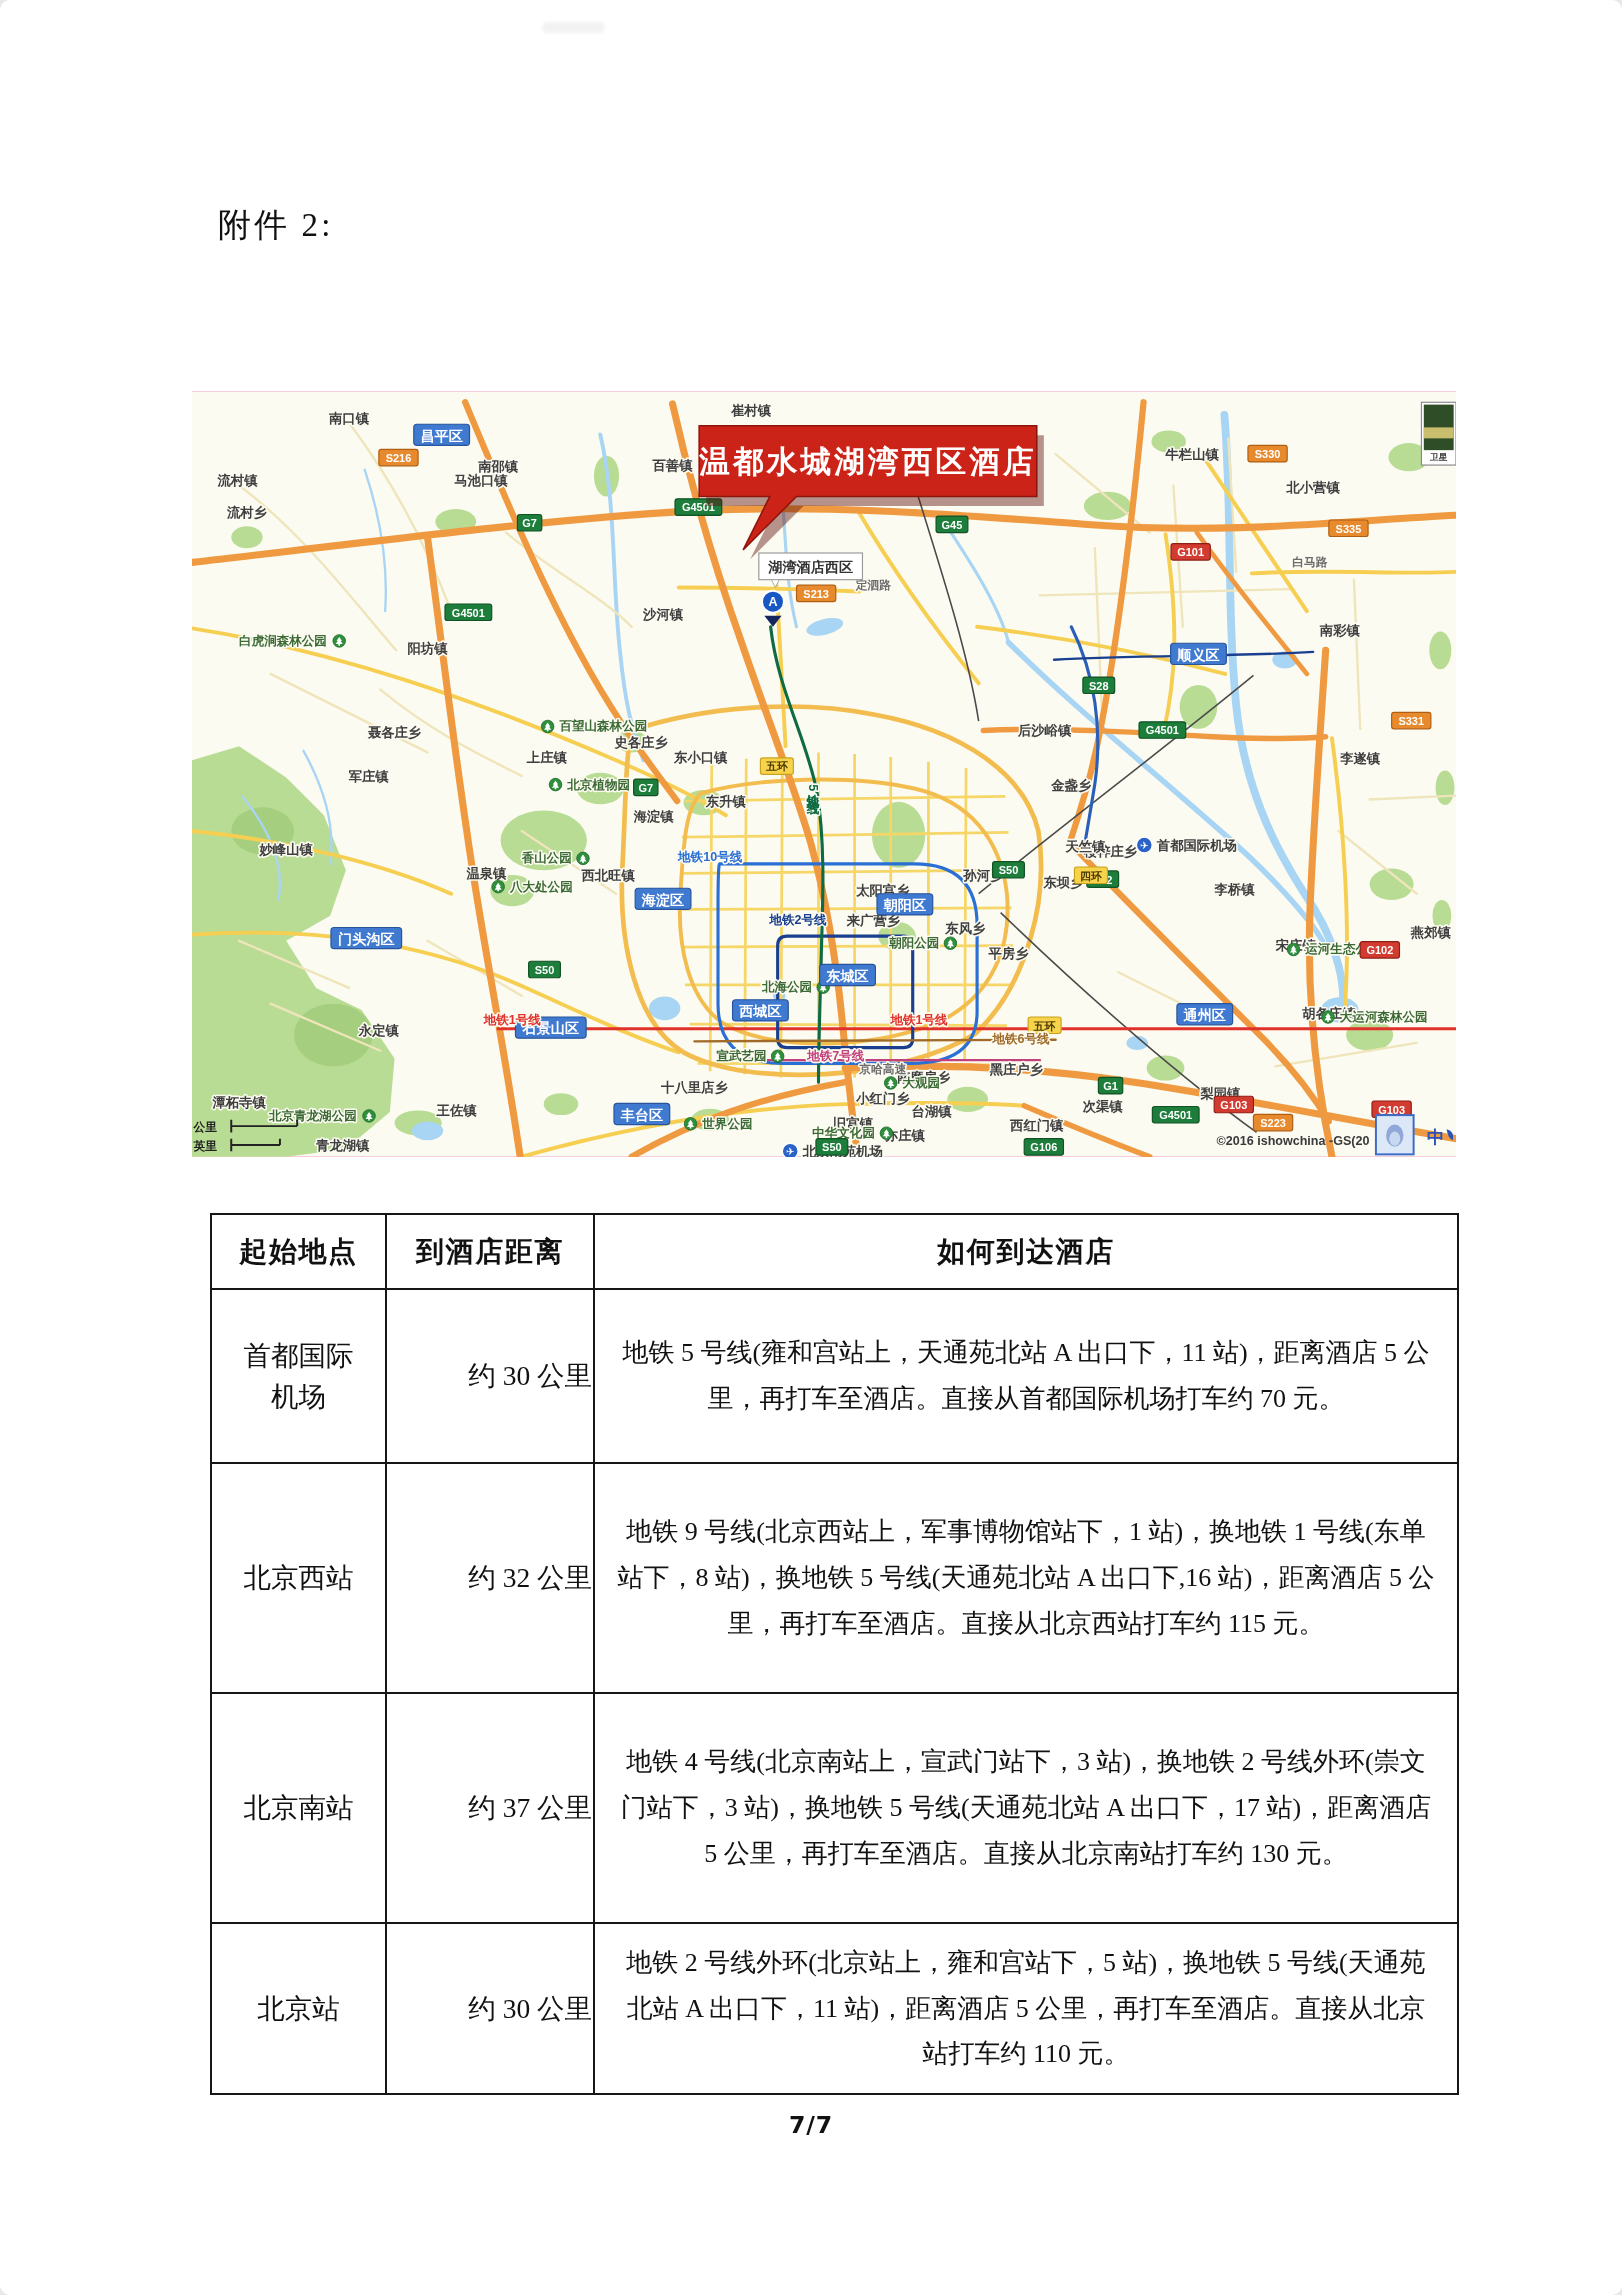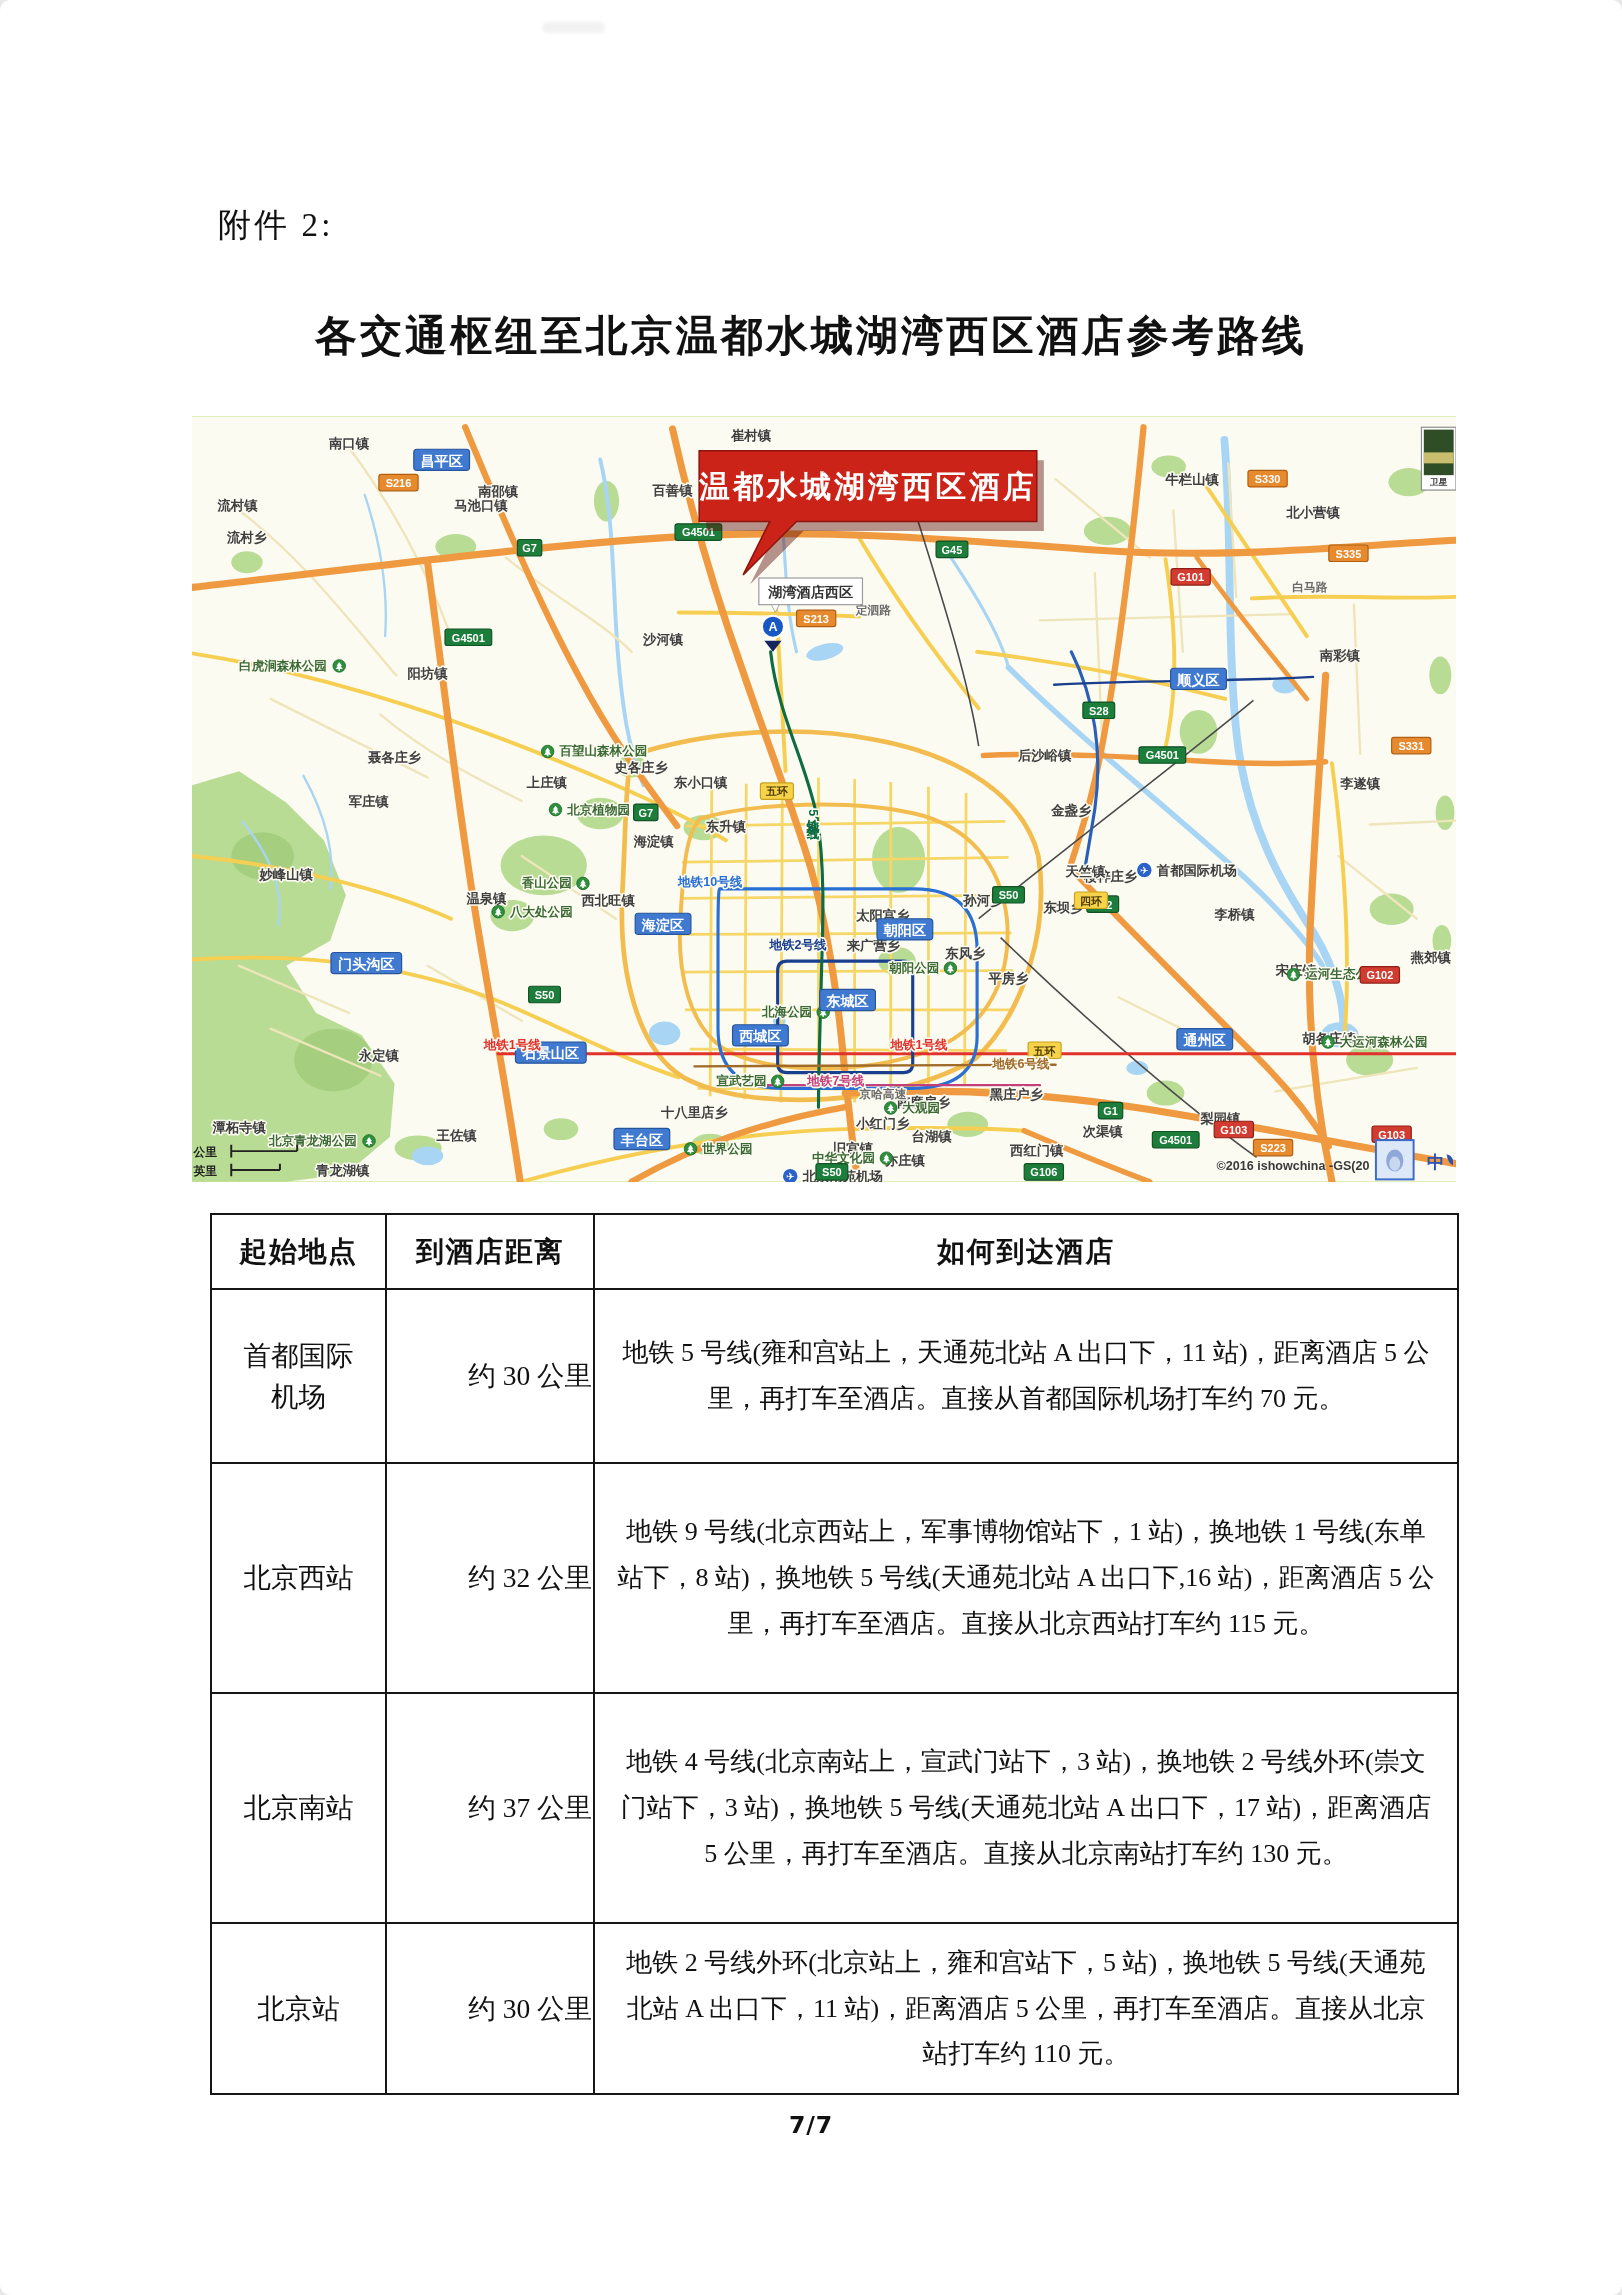--- a/index.html
+++ b/index.html
@@ -4,21 +4,21 @@
 <style>
   html,body{margin:0;padding:0;background:#e8e8e8;}
   .page{position:relative;width:1622px;height:2295px;background:#ffffff;overflow:hidden;
         font-family:"Liberation Serif",serif;color:#111;border-radius:10px;}
   .smudge{position:absolute;left:542px;top:22px;width:63px;height:11px;background:#bbb;
           border-radius:6.3px;opacity:.18;filter:blur(1.6px);}
   .attachment{position:absolute;left:218px;top:203px;font-size:33px;letter-spacing:3.1px;}
   .doc-title{position:absolute;left:0;top:308px;width:1622px;text-align:center;
              font-family:"Liberation Sans",sans-serif;font-weight:bold;font-size:42px;
              letter-spacing:3.1px;}
-  .map-wrap{position:absolute;left:192px;top:416px;width:1264px;height:766px;background:#84cc16;}
+  .map-wrap{position:absolute;left:192px;top:391px;width:1264px;height:766px;background:#ec4899;}
   svg{display:block;}
   
   .t-town{font:600 17px "Liberation Sans",sans-serif;fill:#3f3f3f;
           paint-order:stroke;stroke:#fcfbf2;stroke-width:4px;stroke-linejoin:round;}
   .t-road{font:600 15px "Liberation Sans",sans-serif;fill:#6b6b6b;
           paint-order:stroke;stroke:#fcfbf2;stroke-width:4px;stroke-linejoin:round;}
   .t-park{font:600 16px "Liberation Sans",sans-serif;fill:#3c6a35;
           paint-order:stroke;stroke:#fcfbf2;stroke-width:4px;stroke-linejoin:round;}
   .t-sub{font:700 16px "Liberation Sans",sans-serif;
          paint-order:stroke;stroke:#fcfbf2;stroke-width:4px;stroke-linejoin:round;}
@@ -41,21 +41,20 @@
   tr.r1{height:174px;} tr.r2{height:230px;} tr.r3{height:230px;} tr.r4{height:171px;}
   .footer{position:absolute;left:0;top:2111px;width:1622px;text-align:center;
           font-family:"DejaVu Sans",sans-serif;font-weight:600;font-size:23.6px;letter-spacing:0.8px;}
 </style>
 </head>
 <body>
 
 <div class="page">
   <div class="smudge"></div>
   <div class="attachment">附件 2:</div>
-  <div class="doc-title">各交通枢纽至北京温都水城湖湾西区酒店参考路线</div>
 
   <div class="map-wrap">
     <svg width="1264" height="766" viewBox="0 0 1610 975">
 
       <rect x="0" y="0" width="1610" height="975" fill="#fcfbf2"></rect>
 
       <g fill="#b9dc94" stroke="none">
         <path d="M0,470 L60,452 L120,492 L168,540 L196,610 L176,668 L120,700 L158,760 L216,788 L258,850 L252,918 L196,965 L120,975 L0,975 Z"></path>
         <ellipse cx="90" cy="560" rx="40" ry="30" fill="#a5cf7f"></ellipse>
         <ellipse cx="180" cy="820" rx="50" ry="40" fill="#a5cf7f"></ellipse>

